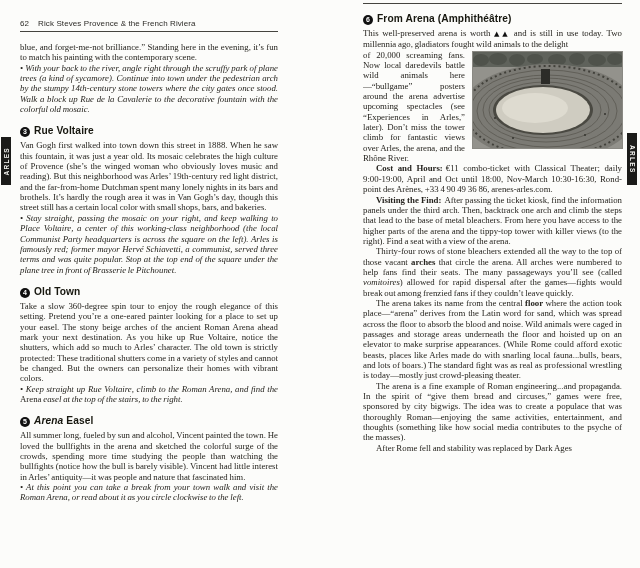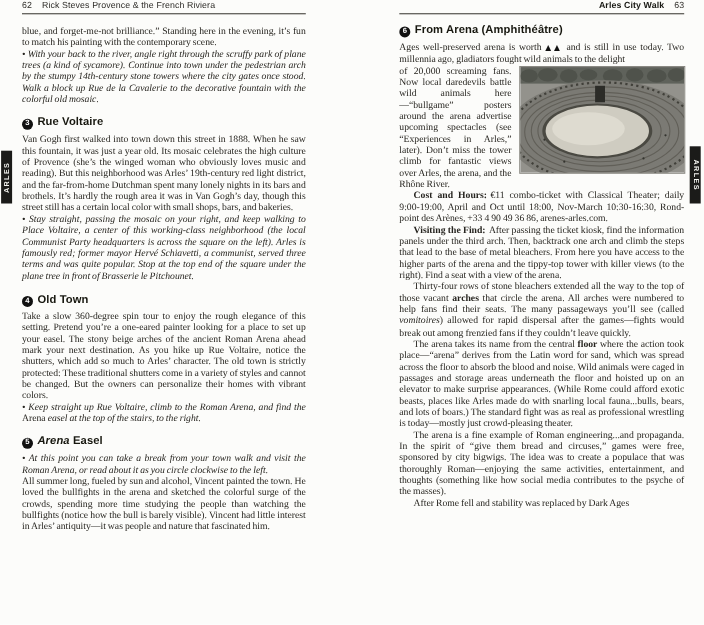--- a/index.html
+++ b/index.html
@@ -8,21 +8,21 @@
     background:#fcfcfa; overflow:hidden;
     font-family:"Liberation Serif", serif;
     color:#26241f;
   }
   
   .pg{position:absolute; top:0;}
   .pg-left{left:20px; width:258px;}
   .pg-right{left:363px; width:259px;}
   
   .pg-head{
-    display:flex; align-items:baseline; 
+    display:flex; align-items:baseline; padding-top:19px;
     font-family:"Liberation Sans", sans-serif;
     font-size:8px; color:#2d2b27; letter-spacing:0.1px;
   }
   .pg-head .gap{width:9px; flex:0 0 auto;}
   .pg-head.right{justify-content:flex-end;}
   .pg-head .bold{font-weight:bold; color:#191914;}
   .rule{border-top:1px solid #45443f; margin-top:3px;}
   
   .bd{
     margin:0; font-size:8.8px; line-height:10.35px;
@@ -98,37 +98,32 @@
 
     <h3 class="sec">
       <span class="secnum">4</span><span><span>Old Town</span></span>
     </h3>
     <p class="bd">Take a slow 360-degree spin tour to enjoy the rough elegance of this setting. Pretend you’re a one-eared painter looking for a place to set up your easel. The stony beige arches of the ancient Roman Arena ahead mark your next destination. As you hike up Rue Voltaire, notice the shutters, which add so much to Arles’ character. The old town is strictly protected: These traditional shutters come in a variety of styles and cannot be changed. But the owners can personalize their homes with vibrant colors.</p>
     <p class="bd dir"><span>• Keep straight up Rue Voltaire, climb to the Roman Arena, and find the </span><span class="sg-r">Arena</span><span> easel at the top of the stairs, to the right.</span></p>
 
     <h3 class="sec">
       <span class="secnum">5</span><span><span class="sg-i">Arena</span><span> Easel</span></span>
     </h3>
+    <p class="bd">All summer long, fueled by sun and alcohol, Vincent painted the town. He loved the bullfights in the arena and sketched the colorful surge of the crowds, spending more time studying the people than watching the bullfights (notice how the bull is barely visible). Vincent had little interest in Arles’ antiquity—it was people and nature that fascinated him.</p>
     <p class="bd dir">• At this point you can take a break from your town walk and visit the Roman Arena, or read about it as you circle clockwise to the left.</p>
-    <p class="bd">All summer long, fueled by sun and alcohol, Vincent painted the town. He loved the bullfights in the arena and sketched the colorful surge of the crowds, spending more time studying the people than watching the bullfights (notice how the bull is barely visible). Vincent had little interest in Arles’ antiquity—it was people and nature that fascinated him.</p>
   </div>
 
   <div class="pg pg-right">
-    <div class="pg-head right">
-      <span class="bold">Arles City Walk</span>
-      <span class="gap"></span>
-      <span>63</span>
-    </div>
     <div class="rule"></div>
 
     <h3 class="sec first">
       <span class="secnum">6</span><span><span>From Arena (Amphithéâtre)</span></span>
     </h3>
 
-    <p class="bd"><span>Ages well-preserved arena is worth </span><span class="sg-tri">▲▲</span><span> and is still in use today. Two millennia ago, gladiators fought wild animals to the delight</span></p>
+    <p class="bd"><span>This well-preserved arena is worth </span><span class="sg-tri">▲▲</span><span> and is still in use today. Two millennia ago, gladiators fought wild animals to the delight</span></p>
 
     <p class="bd">
       <span class="photo-float">
         <svg width="149" height="96" viewBox="0 0 149 96" xmlns="http://www.w3.org/2000/svg" role="img">
           <rect width="149" height="96" fill="#93928c"></rect>
           <rect width="149" height="15" fill="#5f625b"></rect>
           <g fill="#4f524b">
             <ellipse cx="8" cy="8" rx="8" ry="6"></ellipse>
               <ellipse cx="25" cy="7" rx="9" ry="6"></ellipse>
             <ellipse cx="44" cy="8" rx="8" ry="6"></ellipse>

